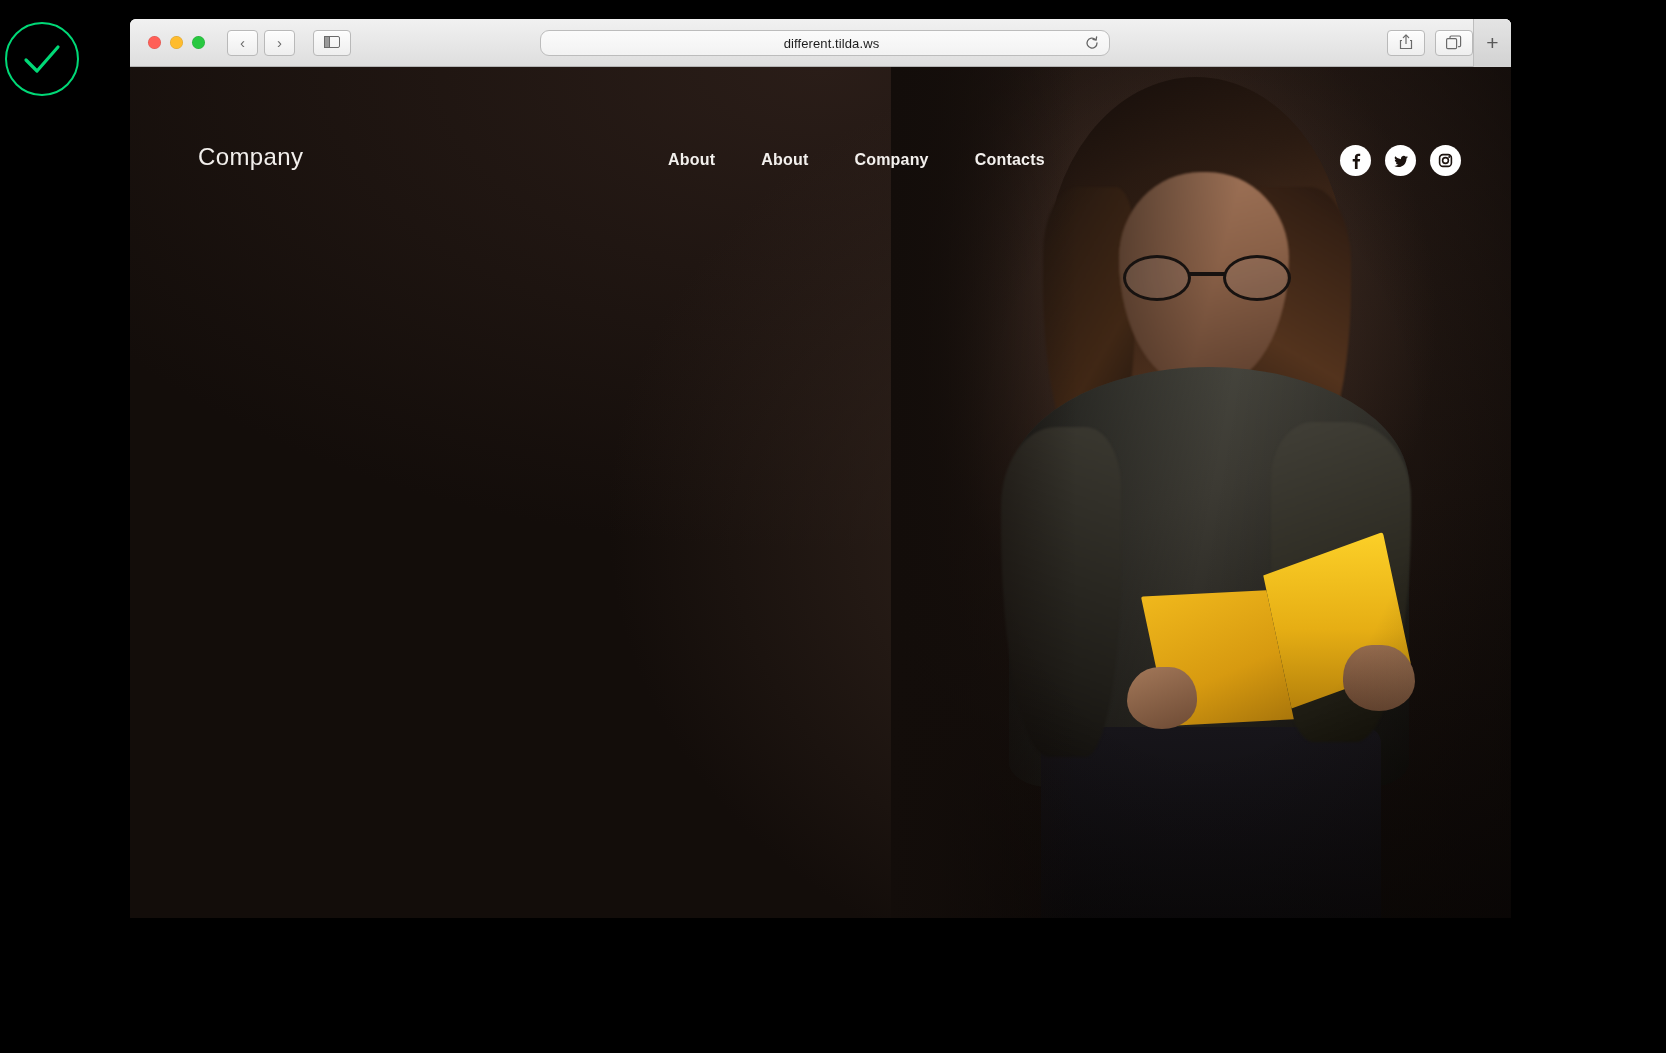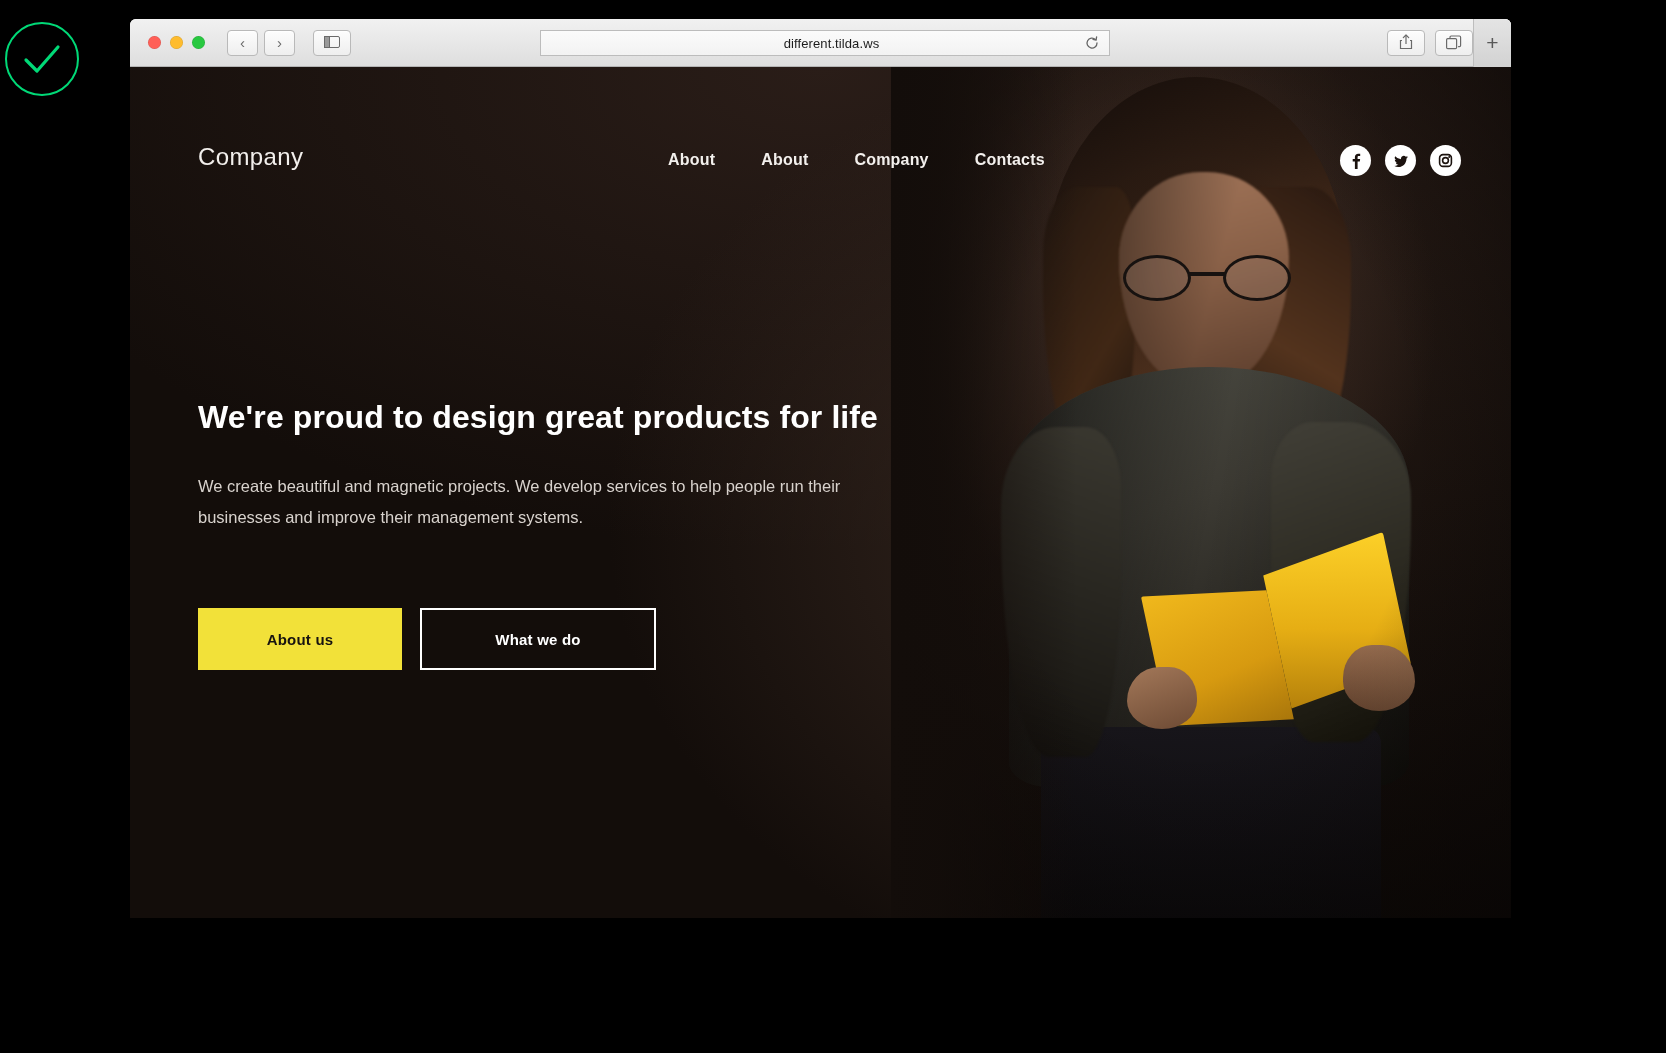--- a/index.html
+++ b/index.html
@@ -50,21 +50,21 @@
     color:#6a6a6a; font-size:15px; line-height:1;
     box-shadow:0 1px 0 rgba(255,255,255,.7) inset;
   }
   .nav-group{ display:flex; margin-left:22px; gap:6px; }
   .sidebar-btn{ margin-left:18px; width:38px; }
 
   .urlbar{
     position:absolute; left:410px; top:11px;
     width:570px; height:26px;
     background:linear-gradient(#fbfbfb,#f2f2f2);
-    border:1px solid #bcbcbc; border-radius:0;
+    border:1px solid #bcbcbc; border-radius:9px;
     display:flex; align-items:center; justify-content:center;padding-left:13px;
   }
   .urltext{ font-size:13px; color:#1c1c1c; letter-spacing:.1px; }
   .reload{
     position:absolute; right:8px; top:50%; transform:translateY(-50%);
     width:18px; height:18px; color:#666; font-size:15px;
     display:flex; align-items:center; justify-content:center;
   }
 
   .right-group{
@@ -385,23 +385,15 @@
         <a href="#" class="soc">
           <svg width="17" height="17" viewBox="0 0 17 17">
             <rect x="2.6" y="2.6" width="11.8" height="11.8" rx="3.4" fill="none" stroke="#1b120e" stroke-width="1.6"></rect>
             <circle cx="8.5" cy="8.5" r="2.9" fill="none" stroke="#1b120e" stroke-width="1.6"></circle>
             <circle cx="12.2" cy="4.9" r="1" fill="#1b120e"></circle>
           </svg>
         </a>
       </div>
     </div>
 
-    <div class="hero">
-      <h1>We're proud to design great products for life</h1>
-      <p>We create beautiful and magnetic projects. We develop services to help people run their businesses and improve their management systems.</p>
-      <div class="cta">
-        <a href="#" class="btn btn-primary">About us</a>
-        <a href="#" class="btn btn-ghost">What we do</a>
-      </div>
-    </div>
 
   </div>
 </div>
 
 </body></html>

